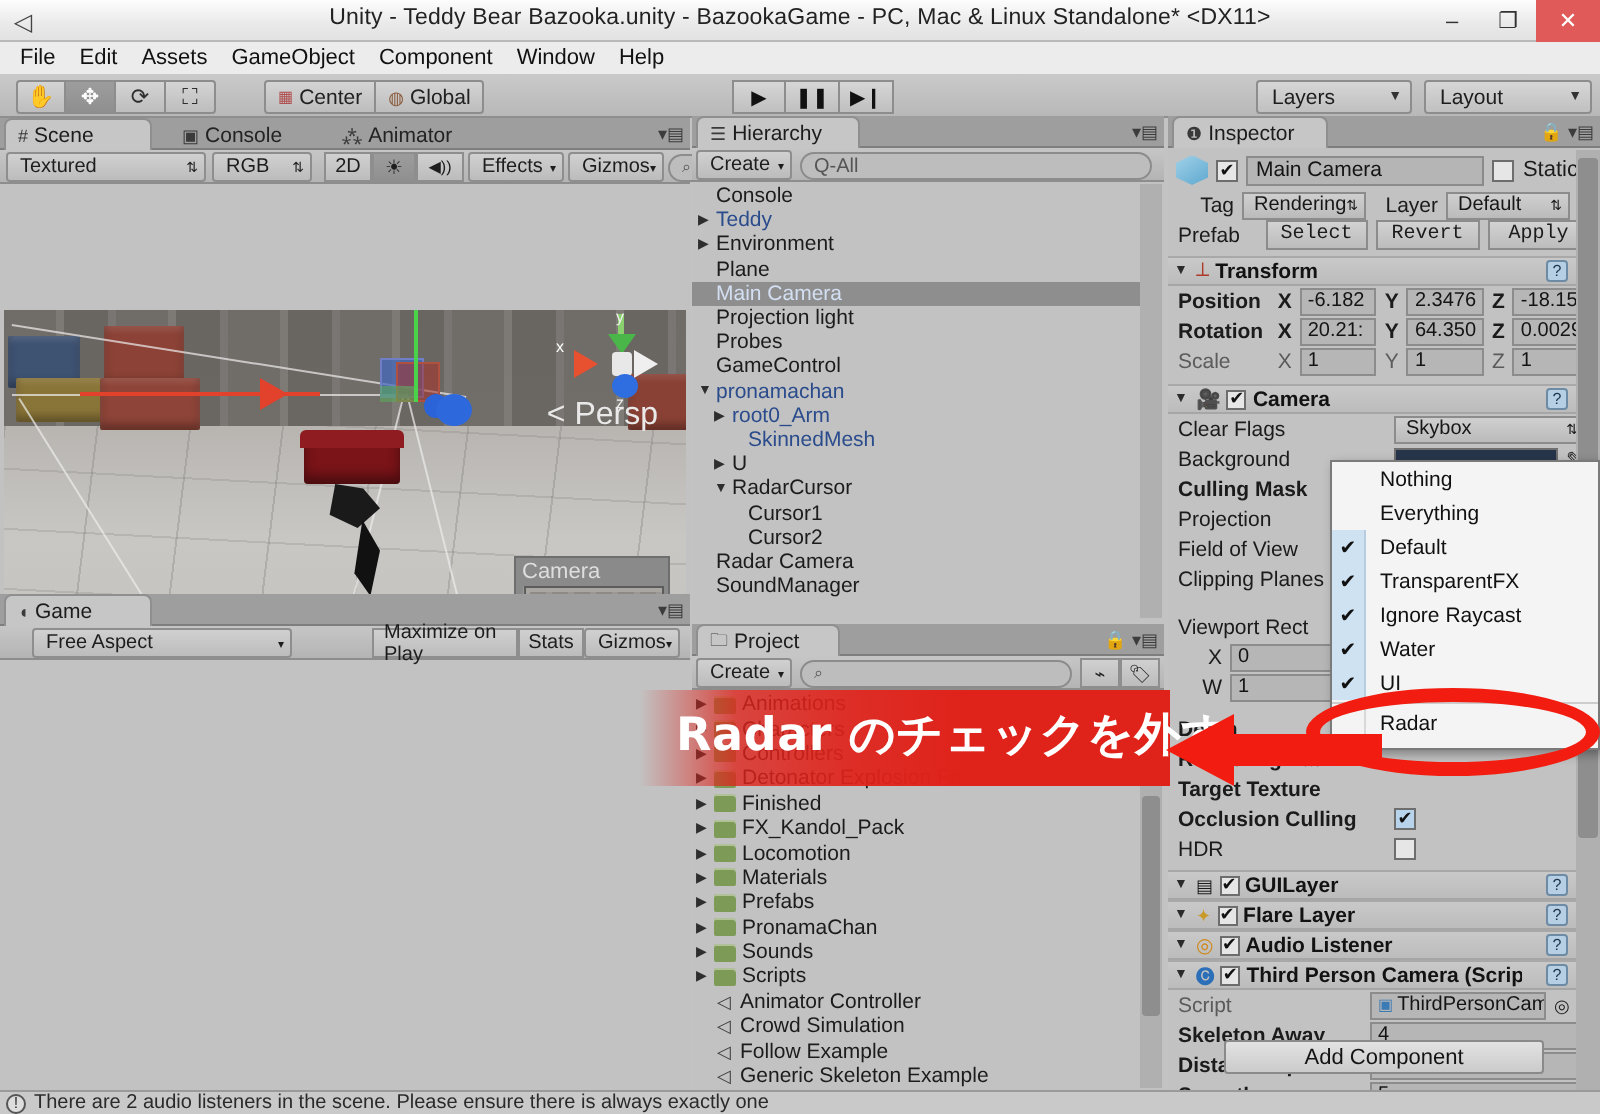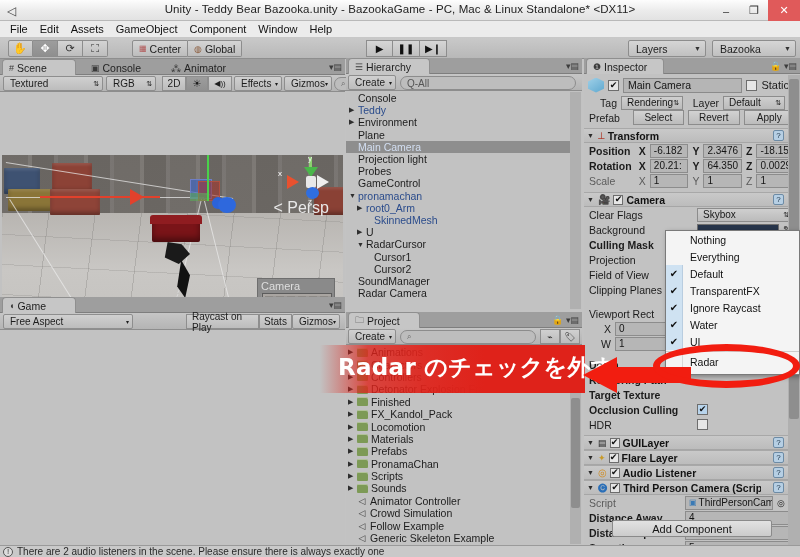--- a/index.html
+++ b/index.html
@@ -216,21 +216,21 @@
   .ilabel { color:#1b1b1b; }
   .ilabel.dim { color:#5b5b5b; }
   .ibold { font-weight: bold; }
   .ifield {
     height: 14px; background: #b6b6b6; border: 1px solid #8c8c8c;
     display:flex; align-items:center; padding: 0 3px; font-size: 10px; color:#141414;
     overflow:hidden; white-space:nowrap;
   }
   .ibtn {
     height: 15px; background: linear-gradient(#d2d2d2,#bcbcbc); border:1px solid #8c8c8c;
-    display:flex; align-items:center; justify-content:center; font-size:10px; color:#1b1b1b;
+    display:flex; align-items:center; justify-content:center; font-size:10px; color:#1b1b1b;font-family:Liberation Mono, monospace;
   }
   .idrop {
     height: 14px; background: linear-gradient(#cfcfcf,#bbbbbb); border:1px solid #8c8c8c;
     display:flex; align-items:center; justify-content:space-between; padding: 0 3px 0 5px;
     font-size: 10px; color:#171717;
   }
   .comp-head {
     display:flex; align-items:center; height: 15px; gap:3px; padding-left: 2px;
     background: linear-gradient(#c9c9c9,#bcbcbc);
     border-top: 1px solid #a8a8a8; border-bottom: 1px solid #a6a6a6;
@@ -342,21 +342,21 @@
     <div class="playgroup">
       <div class="playbtn">▶</div>
       <div class="playbtn">❚❚</div>
       <div class="playbtn">▶❙</div>
     </div>
     <div class="rdrop" style="left:628px;width:78px">
       <span>Layers</span>
       <span class="car">▼</span>
     </div>
     <div class="rdrop" style="left:712px;width:84px">
-      <span>Bazooka</span>
+      <span>Layout</span>
       <span class="car">▼</span>
     </div>
   </div>
 
   <div class="panel" id="scene-panel" style="left:0;top:59px;width:345px;height:238px">
     <div class="tabrow"></div>
     <div class="tab" style="left:2px;width:74px">
       <span class="tabicn">#</span>
       <span>Scene</span>
     </div>
@@ -458,25 +458,25 @@
 
   <div class="panel" id="game-panel" style="left:0;top:297px;width:345px;height:248px">
     <div class="tabrow"></div>
     <div class="tab" style="left:2px;width:74px">
       <span class="tabicn">◖</span>
       <span>Game</span>
     </div>
     <div class="panel-menu">▾▤</div>
 
     <div class="subbar" style="top:16px">
-      <div class="sb-drop" style="left:3px;width:130px">
+      <div class="sb-drop" style="left:16px;width:130px">
         <span>Free Aspect</span>
         <span style="font-size:6px">▾</span>
       </div>
-      <div class="sb-btn" style="left:186px;width:73px">Raycast on Play</div>
+      <div class="sb-btn" style="left:186px;width:73px">Maximize on Play</div>
       <div class="sb-btn" style="left:259px;width:33px">Stats</div>
       <div class="sb-drop" style="left:292px;width:48px">
         <span>Gizmos</span>
         <span style="font-size:6px">▾</span>
       </div>
     </div>
 
   </div>
 
   <div class="panel" id="hierarchy">
@@ -551,25 +551,25 @@
         <div class="hrow">
           <span class="harrow" style="margin-left: 16px;"></span>
           <span class="hlabel">Cursor1</span>
         </div>
         <div class="hrow">
           <span class="harrow" style="margin-left: 16px;"></span>
           <span class="hlabel">Cursor2</span>
         </div>
         <div class="hrow">
           <span class="harrow" style="margin-left: 0px;"></span>
+          <span class="hlabel">Radar Camera</span>
+        </div>
+        <div class="hrow">
+          <span class="harrow" style="margin-left: 0px;"></span>
           <span class="hlabel">SoundManager</span>
-        </div>
-        <div class="hrow">
-          <span class="harrow" style="margin-left: 0px;"></span>
-          <span class="hlabel">Radar Camera</span>
         </div>
       </div>
     <div class="hscroll"></div>
   </div>
 
   <div class="panel" id="project">
     <div class="tabrow"></div>
     <div class="tab" style="left:2px;width:72px">
       <span class="tabicn">🗀</span>
       <span>Project</span>
@@ -633,26 +633,26 @@
           <span>Prefabs</span>
         </div>
         <div class="prow">
           <span class="harrow">▶</span>
           <span class="folder-icn"></span>
           <span>PronamaChan</span>
         </div>
         <div class="prow">
           <span class="harrow">▶</span>
           <span class="folder-icn"></span>
+          <span>Sounds</span>
+        </div>
+        <div class="prow">
+          <span class="harrow">▶</span>
+          <span class="folder-icn"></span>
           <span>Scripts</span>
-        </div>
-        <div class="prow">
-          <span class="harrow">▶</span>
-          <span class="folder-icn"></span>
-          <span>Sounds</span>
         </div>
         <div class="prow">
           <span class="harrow"></span>
           <span class="mesh-icn">◁</span>
           <span>Animator Controller</span>
         </div>
         <div class="prow">
           <span class="harrow"></span>
           <span class="mesh-icn">◁</span>
           <span>Crowd Simulation</span>
@@ -865,21 +865,21 @@
       </div>
       <div class="irow">
         <span class="ilabel dim" style="width:92px">Script</span>
         <div class="ifield" style="width:88px">
           <span style="color:#3a7ab5;font-size:8px;margin-right:2px">▣</span>
           <span>ThirdPersonCam</span>
         </div>
         <span style="font-size:9px">◎</span>
       </div>
       <div class="irow">
-        <span class="ilabel ibold" style="width:92px">Distance Away</span>
+        <span class="ilabel ibold" style="width:92px">Skeleton Away</span>
         <div class="ifield" style="width:104px">4</div>
       </div>
       <div class="irow">
         <span class="ilabel ibold" style="width:92px">Distance Up</span>
         <div class="ifield" style="width:104px">1</div>
       </div>
       <div class="irow">
         <span class="ilabel ibold" style="width:92px">Smooth</span>
         <div class="ifield" style="width:104px">5</div>
       </div>

